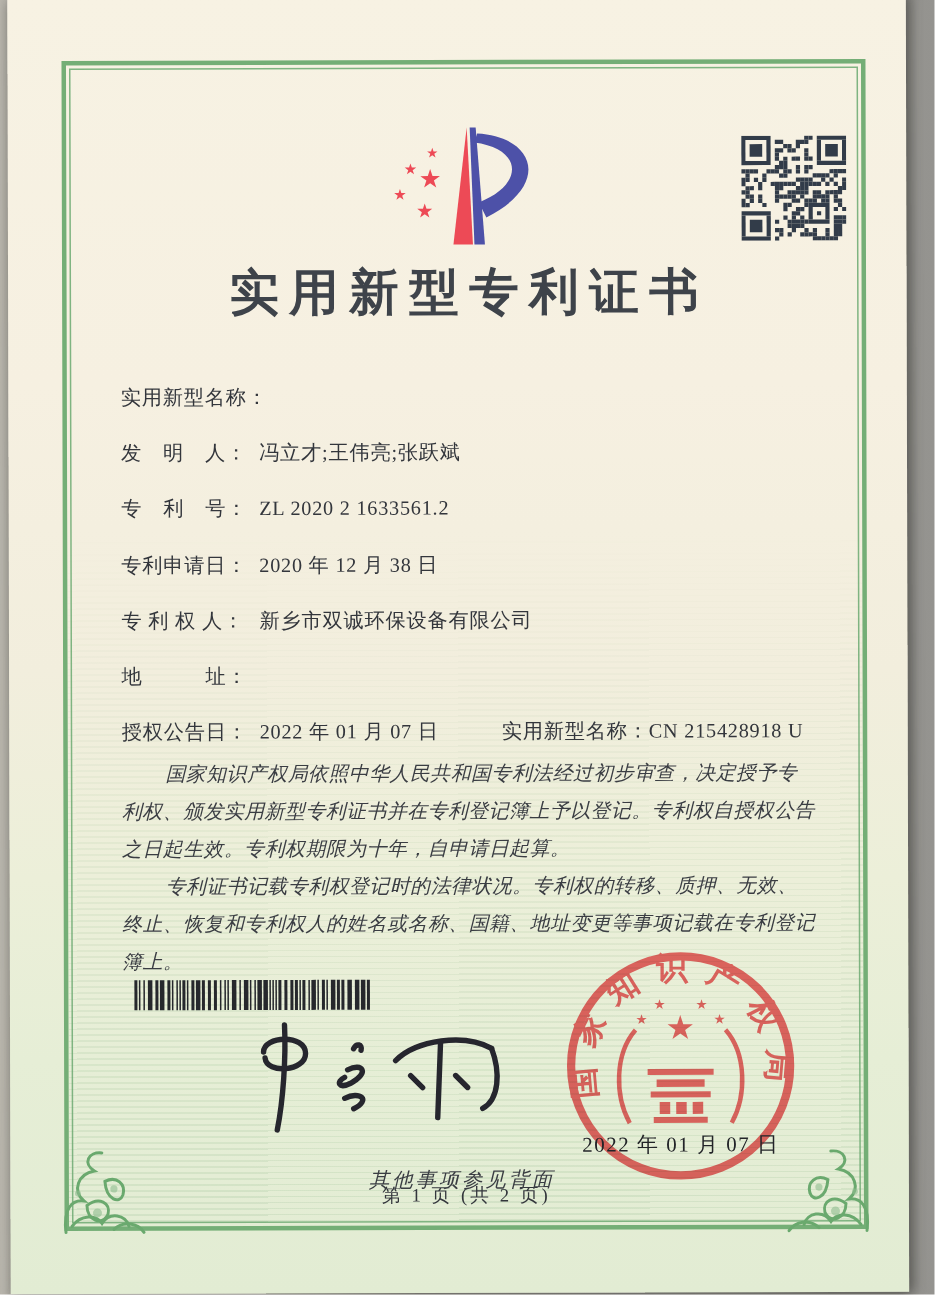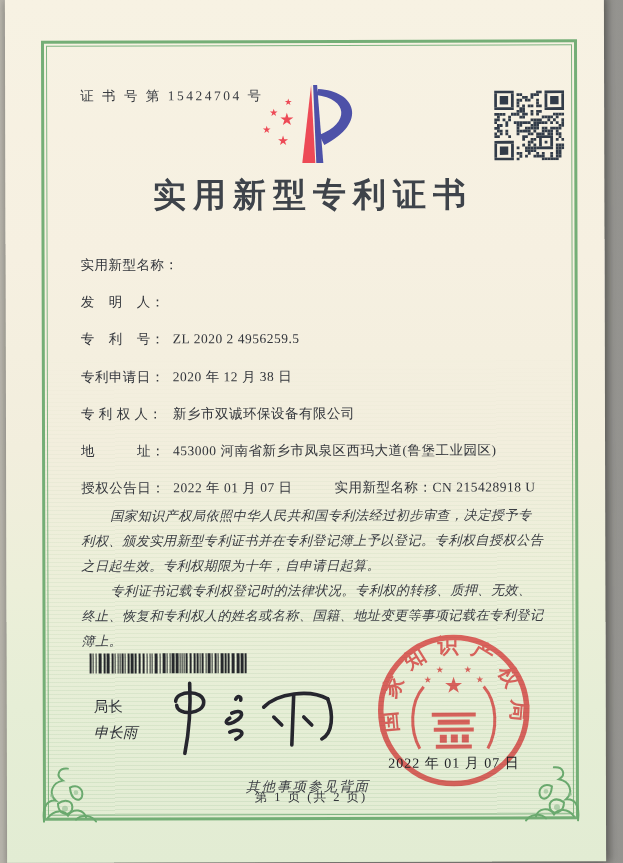--- a/index.html
+++ b/index.html
@@ -97,21 +97,20 @@
         <path d="M30,22 C38,18 44,24 42,31 C40,37 31,35 30,22 Z"></path>
         <path d="M36,54 C42,48 52,50 56,56"></path>
       </g>
       <g fill="#8fbd8f" opacity=".6">
         <circle cx="25" cy="43" r="3"></circle>
           <circle cx="36" cy="27" r="2.4"></circle>
           <circle cx="12" cy="30" r="2"></circle>
       </g>
     </svg>
 
-    <div class="cert-number">证 书 号 第 15424704 号</div>
 
     <svg class="logo" viewBox="0 0 122 88">
       <polygon points="46,82 55,4 59,82" fill="#ed4a56"></polygon>
       <polygon points="60,82 57,4 61,4 67,82" fill="#4d51a8"></polygon>
       <path d="M62,8 C100,10 112,42 68,64 L63,54 C94,42 92,18 60,14 Z" fill="#4d51a8"></path>
       <g fill="#ed4a56" font-family="'DejaVu Sans',sans-serif">
         <text x="28" y="24" font-size="9">★</text>
         <text x="13" y="35" font-size="10">★</text>
         <text x="23" y="44" font-size="17">★</text>
         <text x="6" y="52" font-size="10">★</text>
@@ -335,36 +334,36 @@
       </svg>
 
     <div class="title">实用新型专利证书</div>
 
     <div class="fields">
       <div class="row">
         <span class="lab">实用新型名称：</span>
       </div>
       <div class="row">
         <span class="lab">发　明　人：</span>
+        <span class="val">冯立才;王伟亮;张跃斌</span>
       </div>
       <div class="row">
         <span class="lab">专　利　号：</span>
-        <span class="val">ZL 2020 2 4956259.5</span>
+        <span class="val">ZL 2020 2 1633561.2</span>
       </div>
       <div class="row">
         <span class="lab">专利申请日：</span>
         <span class="val">2020 年 12 月 38 日</span>
       </div>
       <div class="row">
         <span class="lab">专 利 权 人：</span>
         <span class="val">新乡市双诚环保设备有限公司</span>
       </div>
       <div class="row">
         <span class="lab">地　　　址：</span>
-        <span class="val">453000 河南省新乡市凤泉区西玛大道(鲁堡工业园区)</span>
       </div>
       <div class="row">
         <span class="lab">授权公告日：</span>
         <span class="val">2022 年 01 月 07 日</span>
         <span class="lab2">实用新型名称：</span>
         <span class="val">CN 215428918 U</span>
       </div>
     </div>
 
     <div class="paras">
@@ -416,24 +415,20 @@
         <div style="width: 1px; margin-right: 2px;"></div>
         <div style="width: 3px; margin-right: 1px;"></div>
         <div style="width: 2px; margin-right: 1px;"></div>
         <div style="width: 2px; margin-right: 2px;"></div>
         <div style="width: 3px; margin-right: 2px;"></div>
         <div style="width: 3px; margin-right: 1px;"></div>
         <div style="width: 3px; margin-right: 1px;"></div>
         <div style="width: 2px; margin-right: 2px;"></div>
       </div>
 
-    <div class="director">
-      <div>局长</div>
-      <div class="name">申长雨</div>
-    </div>
 
     <svg class="signature" viewBox="0 0 196 82">
       <g fill="none" stroke="#26262e" stroke-width="3.6" stroke-linecap="round" stroke-linejoin="round">
         <path d="M24,24 C24,13 52,12 52,25 C52,37 26,39 25,28"></path>
         <path d="M38,6 C39,28 37,56 33,76"></path>
         <path d="M84,22 C86,18 90,19 89,23"></path>
         <path d="M80,36 C90,31 95,38 82,45 C74,49 72,44 78,41"></path>
         <path d="M78,55 C88,50 96,56 84,62"></path>
         <path d="M112,30 C126,16 158,12 176,22"></path>
         <path d="M142,18 L140,68"></path>

